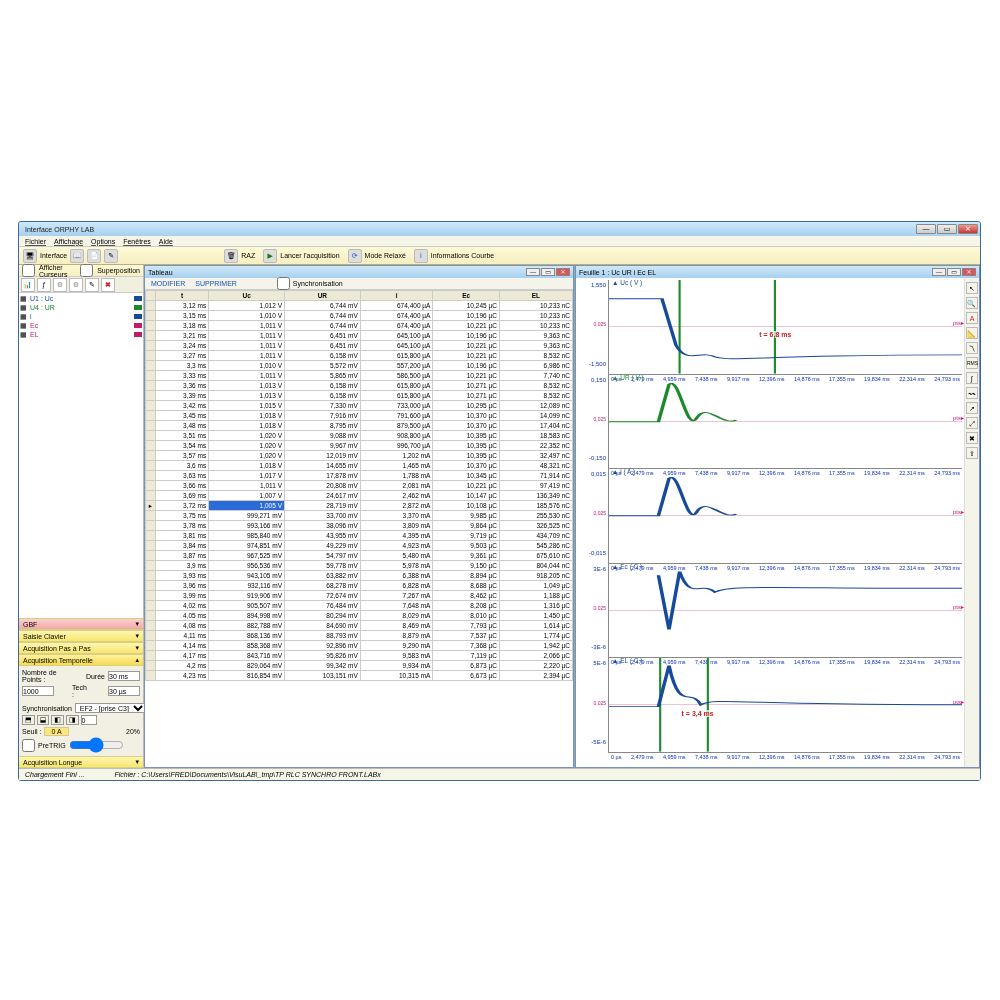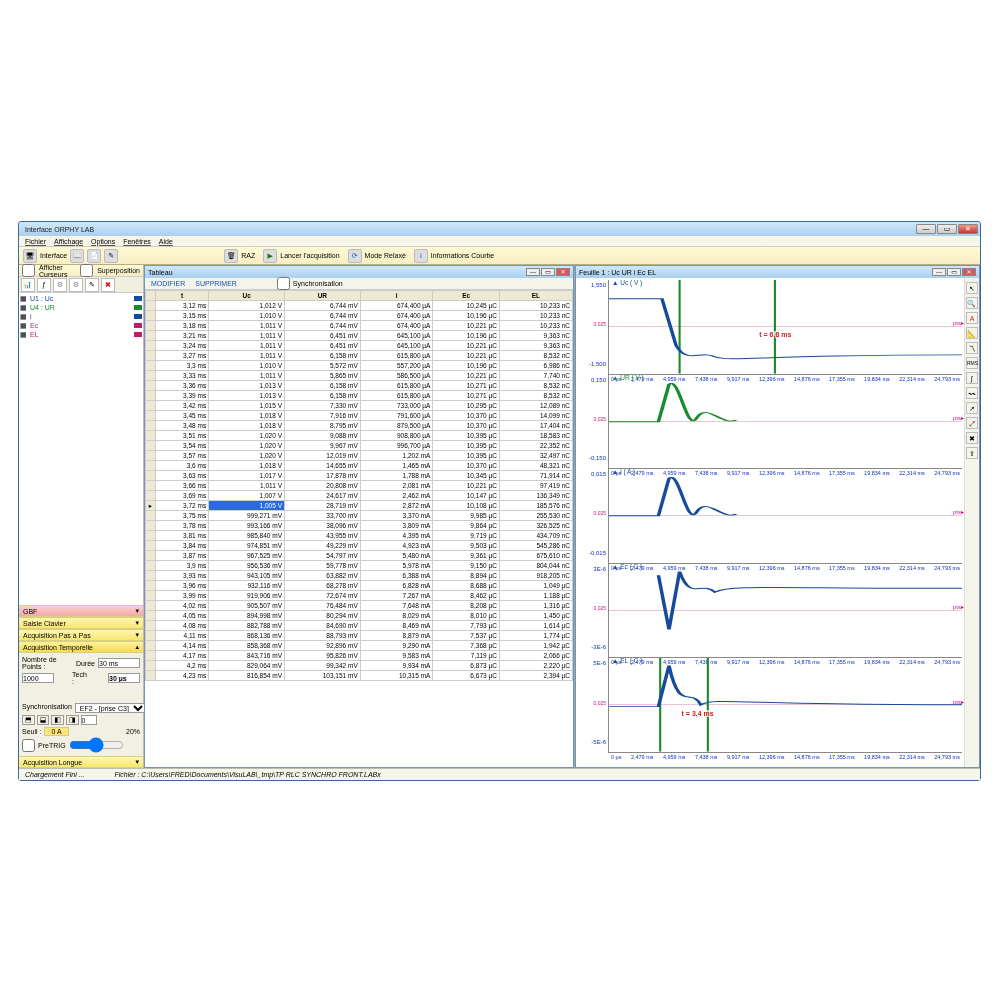--- a/index.html
+++ b/index.html
@@ -236,28 +236,28 @@
             </div>
         <div class="acc-item" style="background:linear-gradient(#fff1a0,#f6da50)">
               <span>Acquisition Temporelle</span>
               <span>▴</span>
             </div>
         <div class="acc-body">
           <div style="display:flex;gap:3px;align-items:center;flex-wrap:wrap">
             <span style="white-space:pre;line-height:7px">Nombre de
 Points :</span>
             <span style="margin-left:auto">Durée</span>
-            <input type="text" style="width: 42px; text-decoration: underline;" value="30 ms">
+            <input type="text" style="width: 32px; text-decoration: underline;" value="30 ms">
           </div>
           <div style="display:flex;gap:18px;align-items:center;margin-top:1px">
             <input type="text" style="width: 32px;" value="1000">
             <span style="margin-left:auto">Tech :</span>
-            <input type="text" style="width: 32px; font-weight: bold;" value="30 µs">
-          </div>
-          <div style="display:flex;gap:3px;align-items:flex-start;margin-top:18px">
+            <input type="text" style="width: 32px;" value="30 µs">
+          </div>
+          <div style="display:flex;gap:3px;align-items:center;margin-top:5px">
             <span>Synchronisation</span>
             <select style="flex:1"><option>EF2 - [prise C3]</option></select>
           </div>
           <div style="display:flex;gap:2px;align-items:center;margin-top:2px">
             <span class="ico" style="border:1px solid #999;padding:0 2px">⬒</span>
             <span class="ico" style="border:1px solid #999;padding:0 2px">⬓</span>
             <span class="ico" style="border:1px solid #999;padding:0 2px">◧</span>
             <span class="ico" style="border:1px solid #999;padding:0 2px">◨</span>
             <input type="text" value="0" style="width: 16px;">
           </div>

